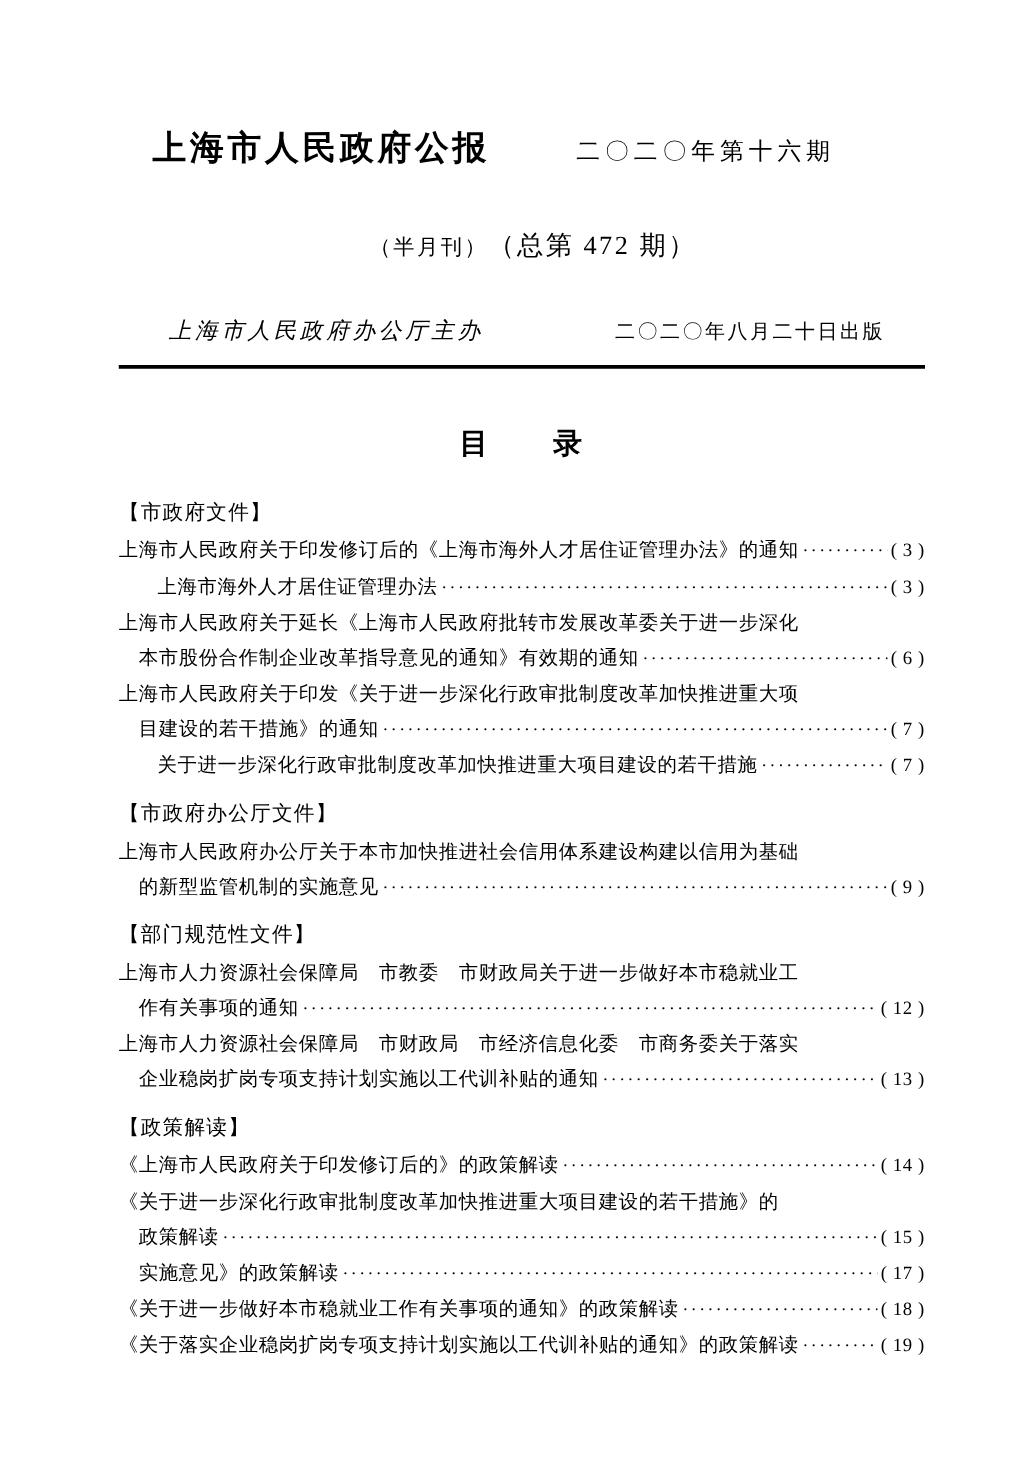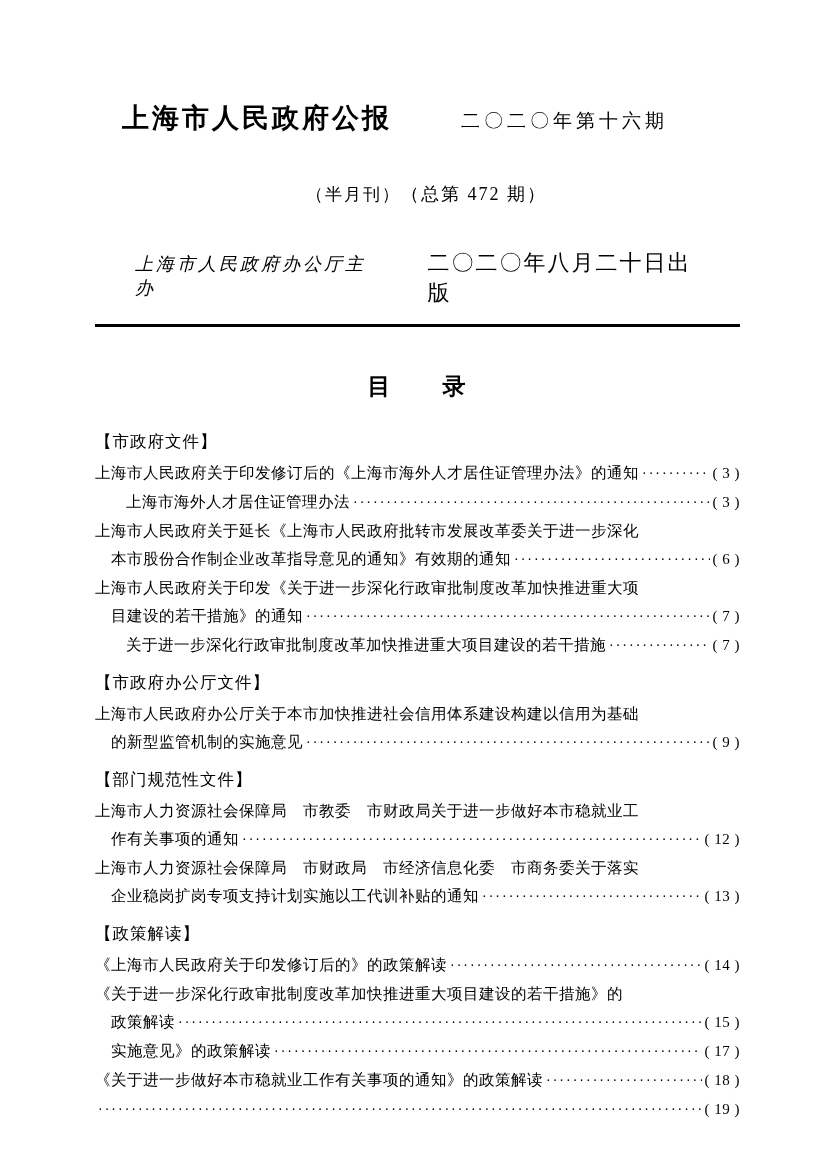--- a/index.html
+++ b/index.html
@@ -38,37 +38,37 @@
   .row2 {
     margin-top: 46px;
     justify-content: center;
   }
   .row2 .freq {
     font-size: 17px;
     margin-left: 110px;
     letter-spacing: 2px;
   }
   .row2 .total {
-    font-size: 18px;
+    font-size: 21px;
     margin-right: 92px;
     letter-spacing: 2px;
   }
   .row3 {
     margin-top: 42px;
     padding-bottom: 16px;
     border-bottom: 3px solid #000;
   }
   .row3 .publisher {
     font-size: 18px;
     font-style: italic;
     letter-spacing: 3px;
     margin-left: 40px;
   }
   .row3 .pubdate {
-    font-size: 22px;
+    font-size: 16px;
     letter-spacing: 2px;
     margin-right: 32px;
     margin-left: 47px;
   }
   
   .toc-title {
     margin: 44px 0 28px 0;
     text-align: center;
     font-size: 23px;
     font-weight: bold;
@@ -211,18 +211,19 @@
         <span class="entry-text">实施意见》的政策解读</span>
         <span class="leader"></span>
         <span class="page-num">( 17 )</span>
       </div>
       <div class="toc-line indent-0">
         <span class="entry-text">《关于进一步做好本市稳就业工作有关事项的通知》的政策解读</span>
         <span class="leader"></span>
         <span class="page-num">( 18 )</span>
       </div>
       <div class="toc-line indent-0">
+        <span class="entry-text">《关于落实企业稳岗扩岗专项支持计划实施以工代训补贴的通知》的政策解读</span>
         <span class="leader"></span>
         <span class="page-num">( 19 )</span>
       </div>
     </main>
 
 </div>
 
 </body></html>

